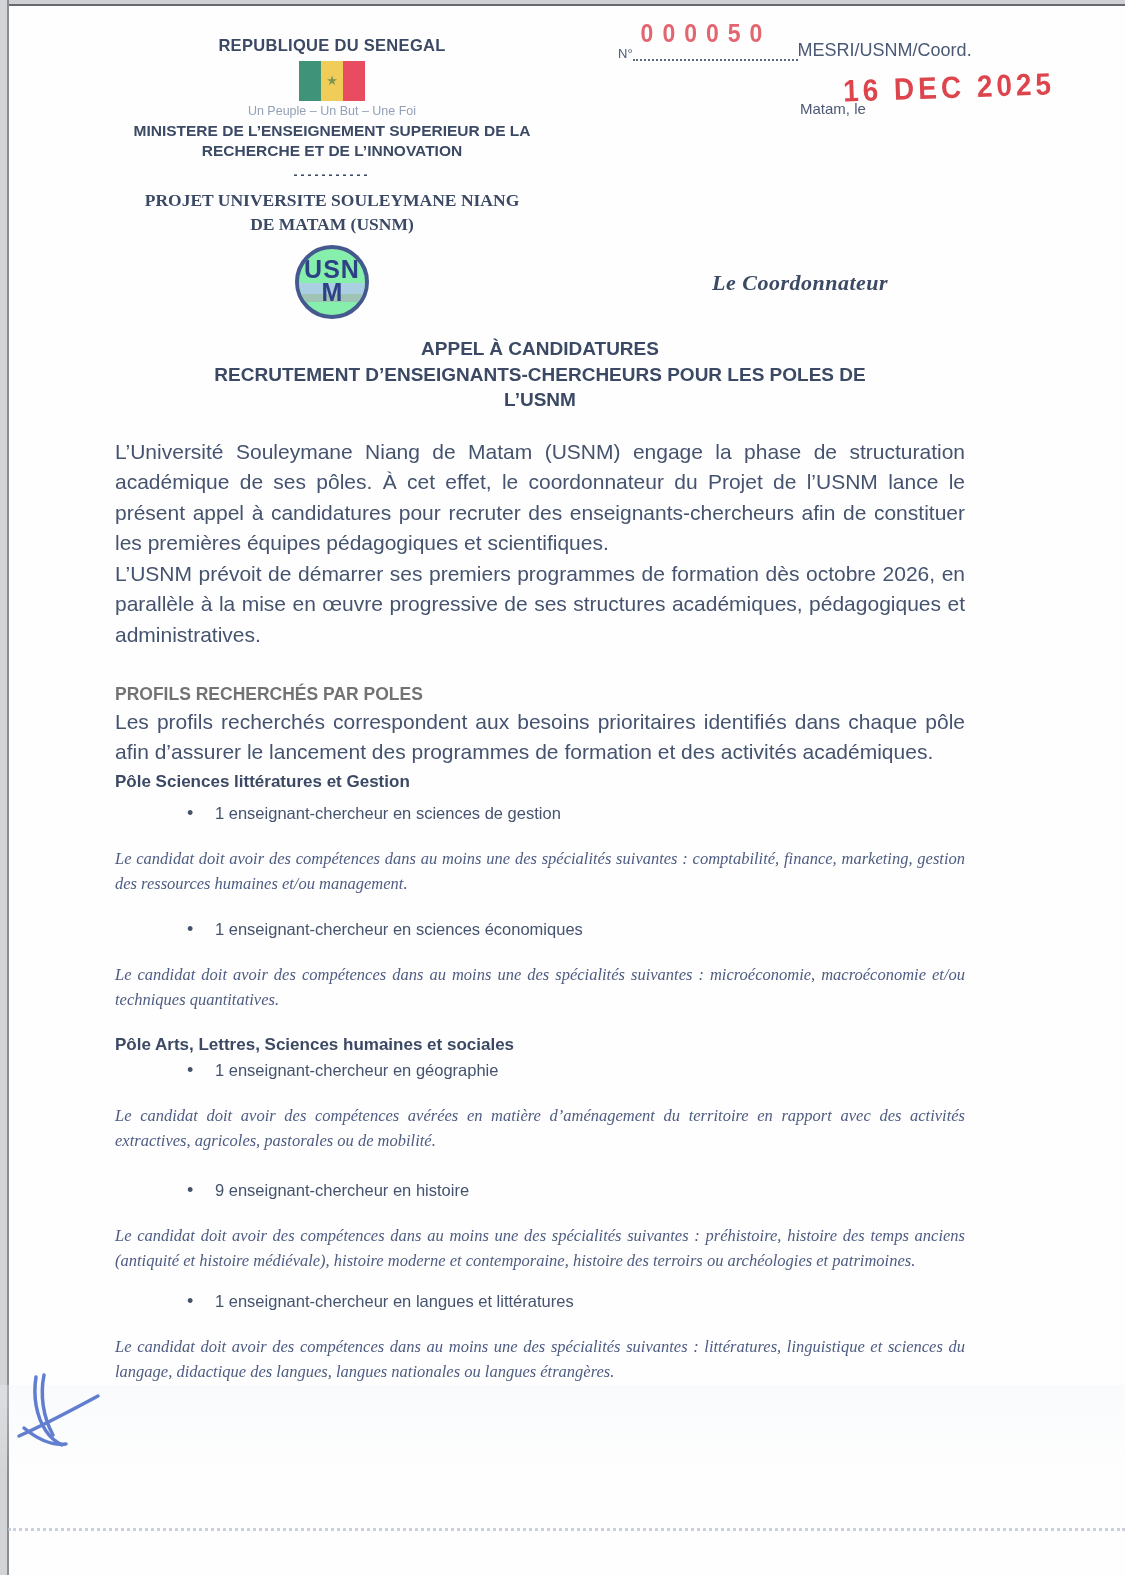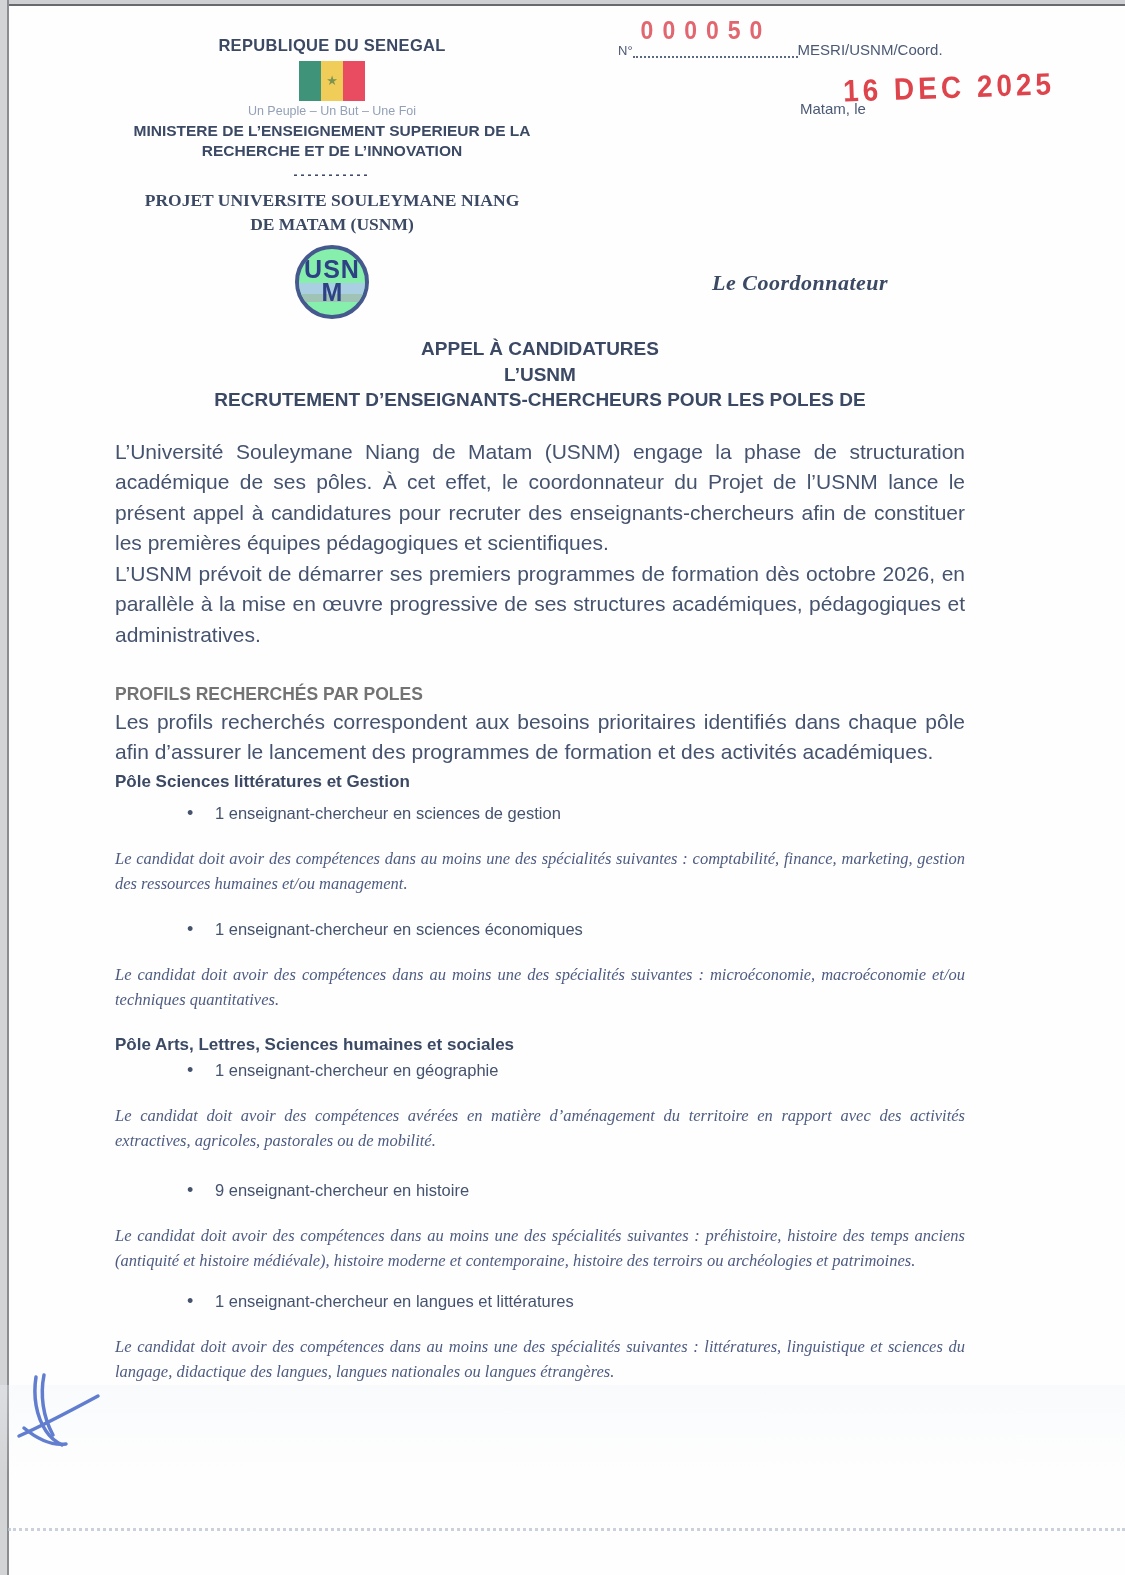--- a/index.html
+++ b/index.html
@@ -27,21 +27,21 @@
   .logo { width:66px; height:66px; border-radius:50%; border:4px solid #46598f; margin:8px auto 0; position:relative; background:#86efac; overflow:hidden; }
   .logo .band1 { position:absolute; top:34px; left:0; width:100%; height:11px; background:#aacfe2; }
   .logo .band2 { position:absolute; top:45px; left:0; width:100%; height:8px; background:#9fc3b4; }
   .logo .usn { position:absolute; top:6px; width:100%; text-align:center; font-weight:bold; font-size:25px; color:#2e4184; letter-spacing:1px; }
   .logo .m   { position:absolute; top:29px; width:100%; text-align:center; font-weight:bold; font-size:25px; color:#2e4184; }
 
   .ref-line { position:absolute; left:618px; top:40px; white-space:nowrap; }
   .ref-prefix { font-size:13px; color:#4b5975; vertical-align:bottom; }
   .ref-dots { display:inline-block; position:relative; width:165px; height:16px; border-bottom:2px dotted #5b6880; vertical-align:bottom; }
   .ref-number { position:absolute; left:8px; top:-23px; font-size:23px; font-weight:bold; letter-spacing:9px; color:#e26670; transform:scaleY(1.12); }
-  .ref-suffix { font-size:15px; color:#4b5975; vertical-align:bottom; }
+  .ref-suffix { font-size:18px; color:#4b5975; vertical-align:bottom; }
   .place-line { position:absolute; left:800px; top:100px; font-size:15px; color:#4b5975; }
   .date-stamp { position:absolute; left:843px; top:72px; font-size:28px; font-weight:bold; letter-spacing:4px; color:#dd444c; transform:rotate(-2deg) scaleY(1.1); }
   .signatory { position:absolute; left:712px; top:270px; font-family:"Liberation Serif", serif; font-style:italic; font-weight:bold; font-size:22px; color:#3b4964; letter-spacing:.5px; }
 
   
   .content { position:absolute; left:115px; top:330px; width:850px; }
   .doc-title { text-align:center; font-size:19px; font-weight:bold; color:#3b4964; line-height:1.35; margin-top:6px; }
   .para { font-size:21px; line-height:1.45; text-align:justify; color:#45536f; margin:0; }
   .p1 { margin-top:24px; }
   .section-heading { font-size:17.5px; font-weight:bold; color:#737373; margin:34px 0 2px; }
@@ -90,22 +90,22 @@
 
   <div class="ref-line"><span class="ref-prefix">N°</span><span class="ref-dots"><span class="ref-number">000050</span></span><span class="ref-suffix">MESRI/USNM/Coord.</span></div>
 
   <div class="place-line">Matam, le</div>
   <div class="date-stamp">16 DEC 2025</div>
   <div class="signatory">Le Coordonnateur</div>
 
   <div class="content">
     <div class="doc-title">
       <div>APPEL À CANDIDATURES</div>
+      <div>RECRUTEMENT D’ENSEIGNANTS-CHERCHEURS POUR LES POLES DE</div>
       <div>L’USNM</div>
-      <div>RECRUTEMENT D’ENSEIGNANTS-CHERCHEURS POUR LES POLES DE</div>
     </div>
 
     <p class="para p1">L’Université Souleymane Niang de Matam (USNM) engage la phase de structuration académique de ses pôles. À cet effet, le coordonnateur du Projet de l’USNM lance le présent appel à candidatures pour recruter des enseignants-chercheurs afin de constituer les premières équipes pédagogiques et scientifiques.</p>
     <p class="para">L’USNM prévoit de démarrer ses premiers programmes de formation dès octobre 2026, en parallèle à la mise en œuvre progressive de ses structures académiques, pédagogiques et administratives.</p>
 
     <div class="section-heading">PROFILS RECHERCHÉS PAR POLES</div>
     <p class="para">Les profils recherchés correspondent aux besoins prioritaires identifiés dans chaque pôle afin d’assurer le lancement des programmes de formation et des activités académiques.</p>
 
     <div>
       <div class="pole-head first">Pôle Sciences littératures et Gestion</div>

